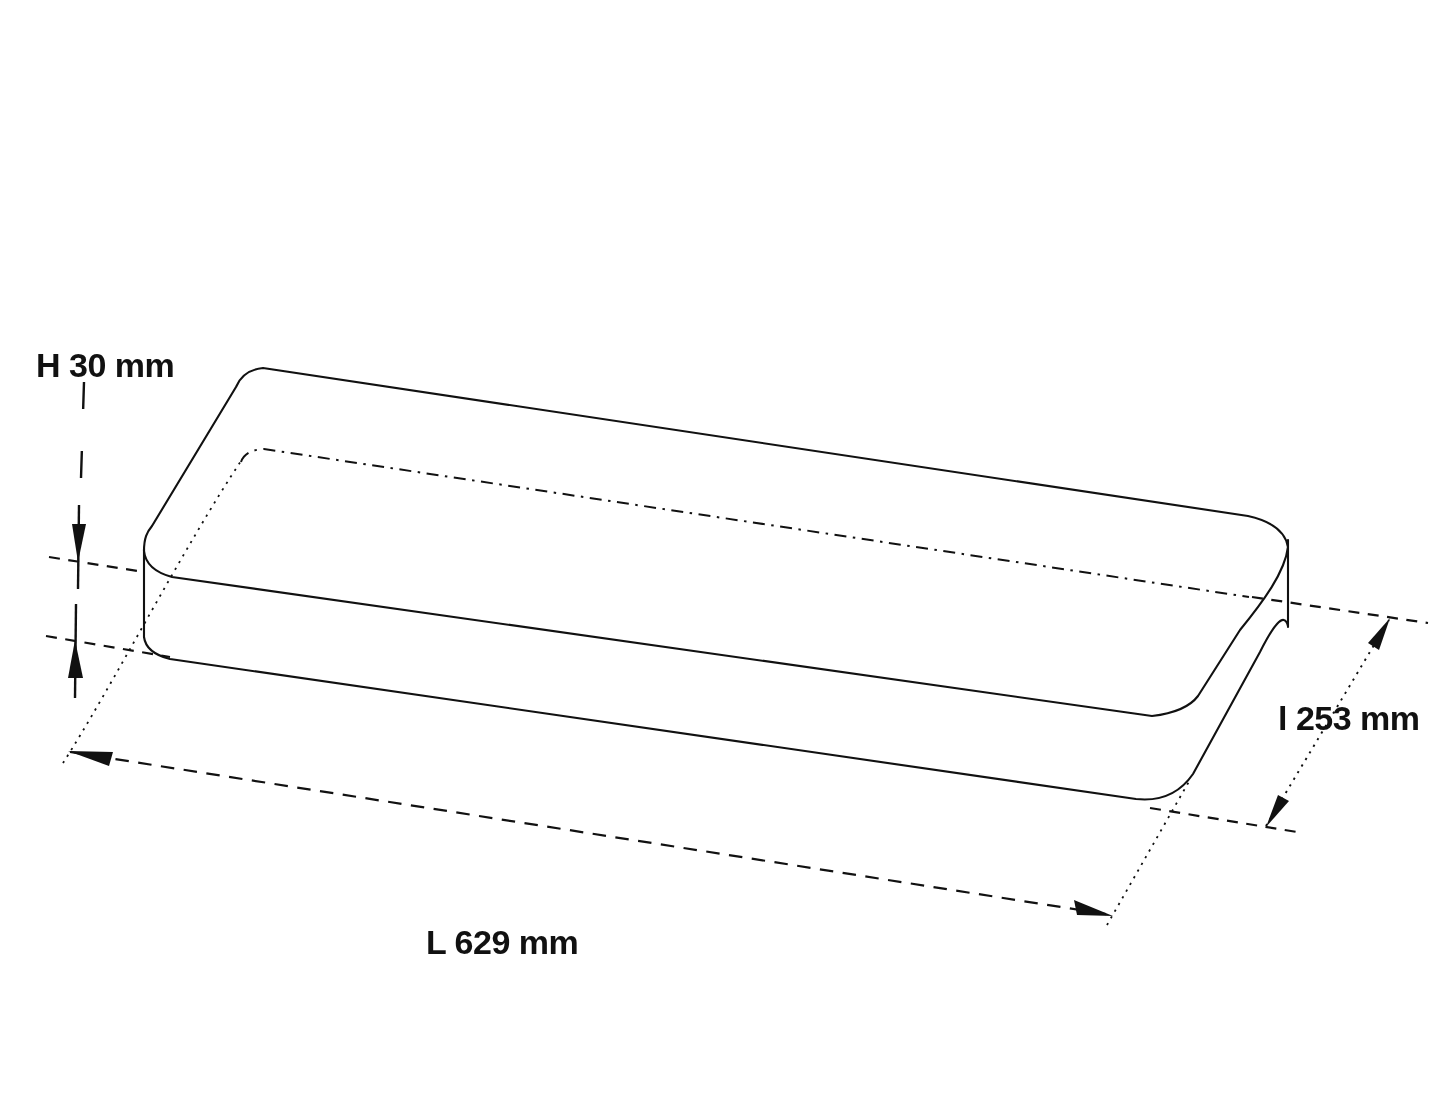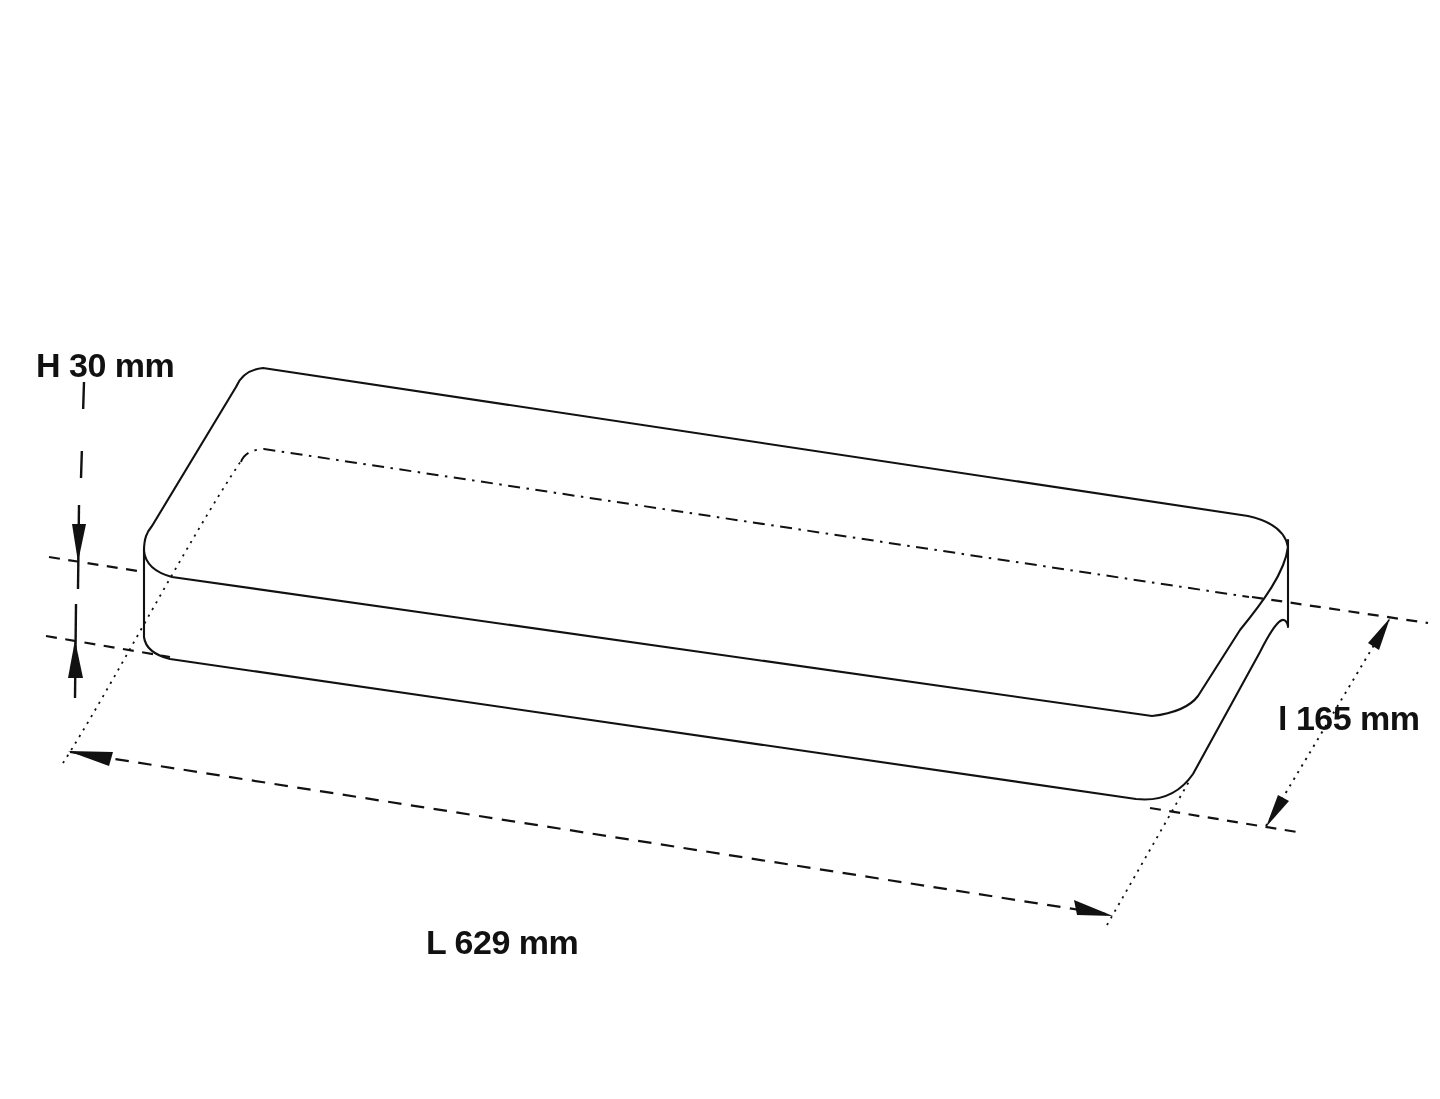--- a/index.html
+++ b/index.html
@@ -97,15 +97,15 @@
       <polygon fill="#111111" points="1266,827 1289,801 1278,795"></polygon>
       <path stroke="#111111" stroke-width="2.2" fill="none" stroke-dasharray="11 8.5" d="M 1252,597 L 1428,623"></path>
       <path stroke="#111111" stroke-width="2.2" fill="none" stroke-dasharray="11 8.5" d="M 1150,808 L 1303,833"></path>
     </g>
   </svg>
 
   <div class="dim-label label-h">H 30 mm</div>
 
   <div class="dim-label label-l">L 629 mm</div>
 
-  <div class="dim-label label-w">l 165 mm</div>
+  <div class="dim-label label-w">l 253 mm</div>
 
 </div>
 
 </body></html>

